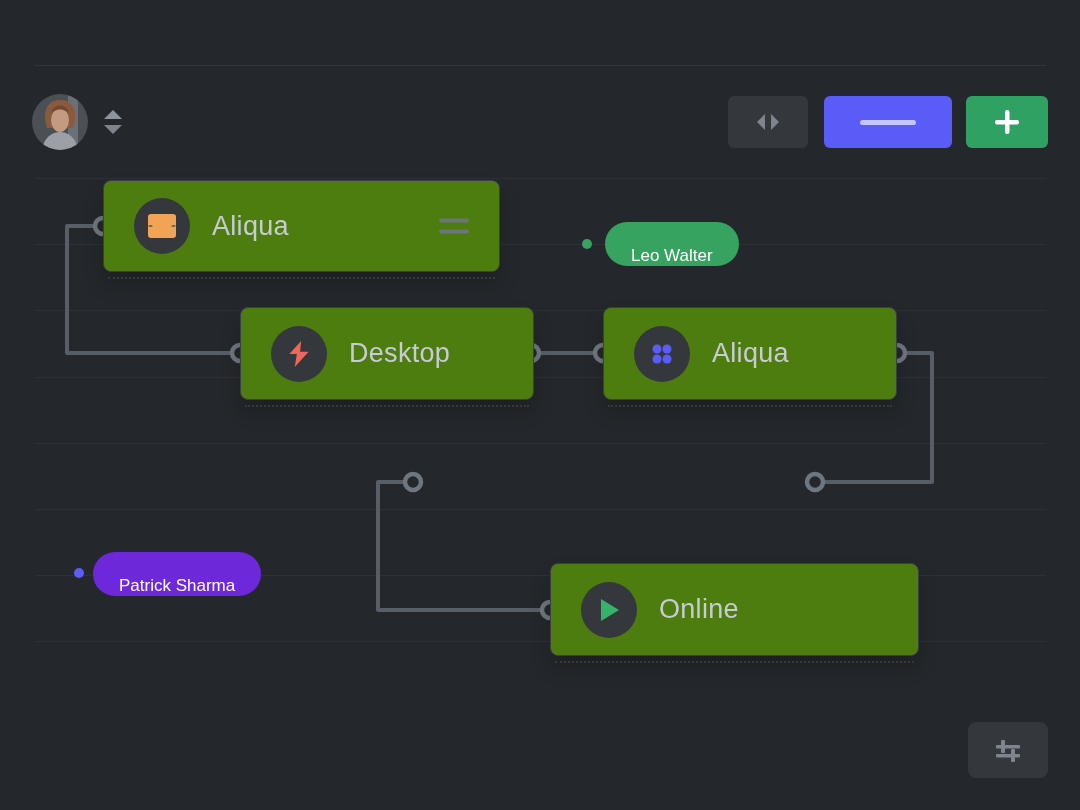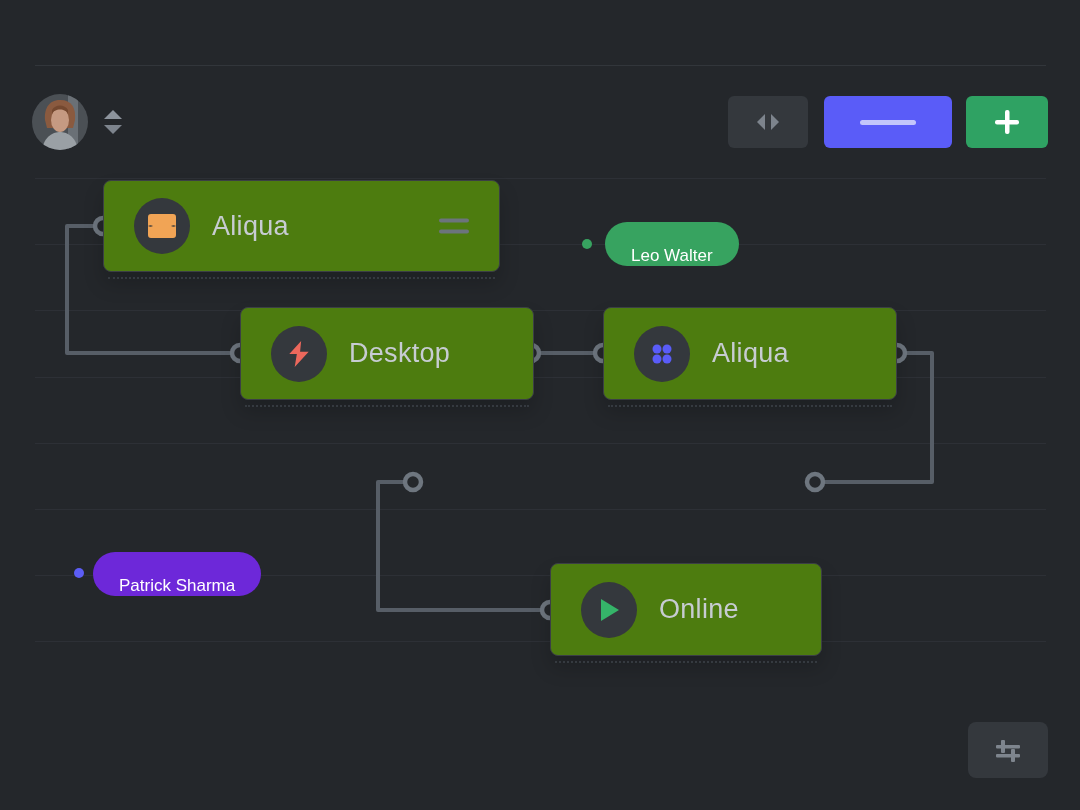--- a/index.html
+++ b/index.html
@@ -146,21 +146,21 @@
         <circle cx="8" cy="8" r="4.5" fill="#5a5cf8"></circle>
         <circle cx="18" cy="8" r="4.5" fill="#5a5cf8"></circle>
         <circle cx="8" cy="18" r="4.5" fill="#5a5cf8"></circle>
         <circle cx="18" cy="18" r="4.5" fill="#5a5cf8"></circle>
       </svg>
     </div>
     <span class="node-label">Aliqua</span>
   </div>
 
 
-  <div class="node" style="left:550px;top:563px;width:272px">
+  <div class="node" style="left:550px;top:563px;width:369px">
     <div class="node-icon-wrap">
       <svg width="24" height="28" viewBox="0 0 24 28">
         <path d="M4 3 L22 14 L4 25 Z" fill="#35b469"></path>
       </svg>
     </div>
     <span class="node-label">Online</span>
   </div>
 
   <span class="pill-dot" style="left:582px;top:239px;background:#37a360"></span>
   <div class="pill" style="left:605px;top:222px;background:#37a360">

